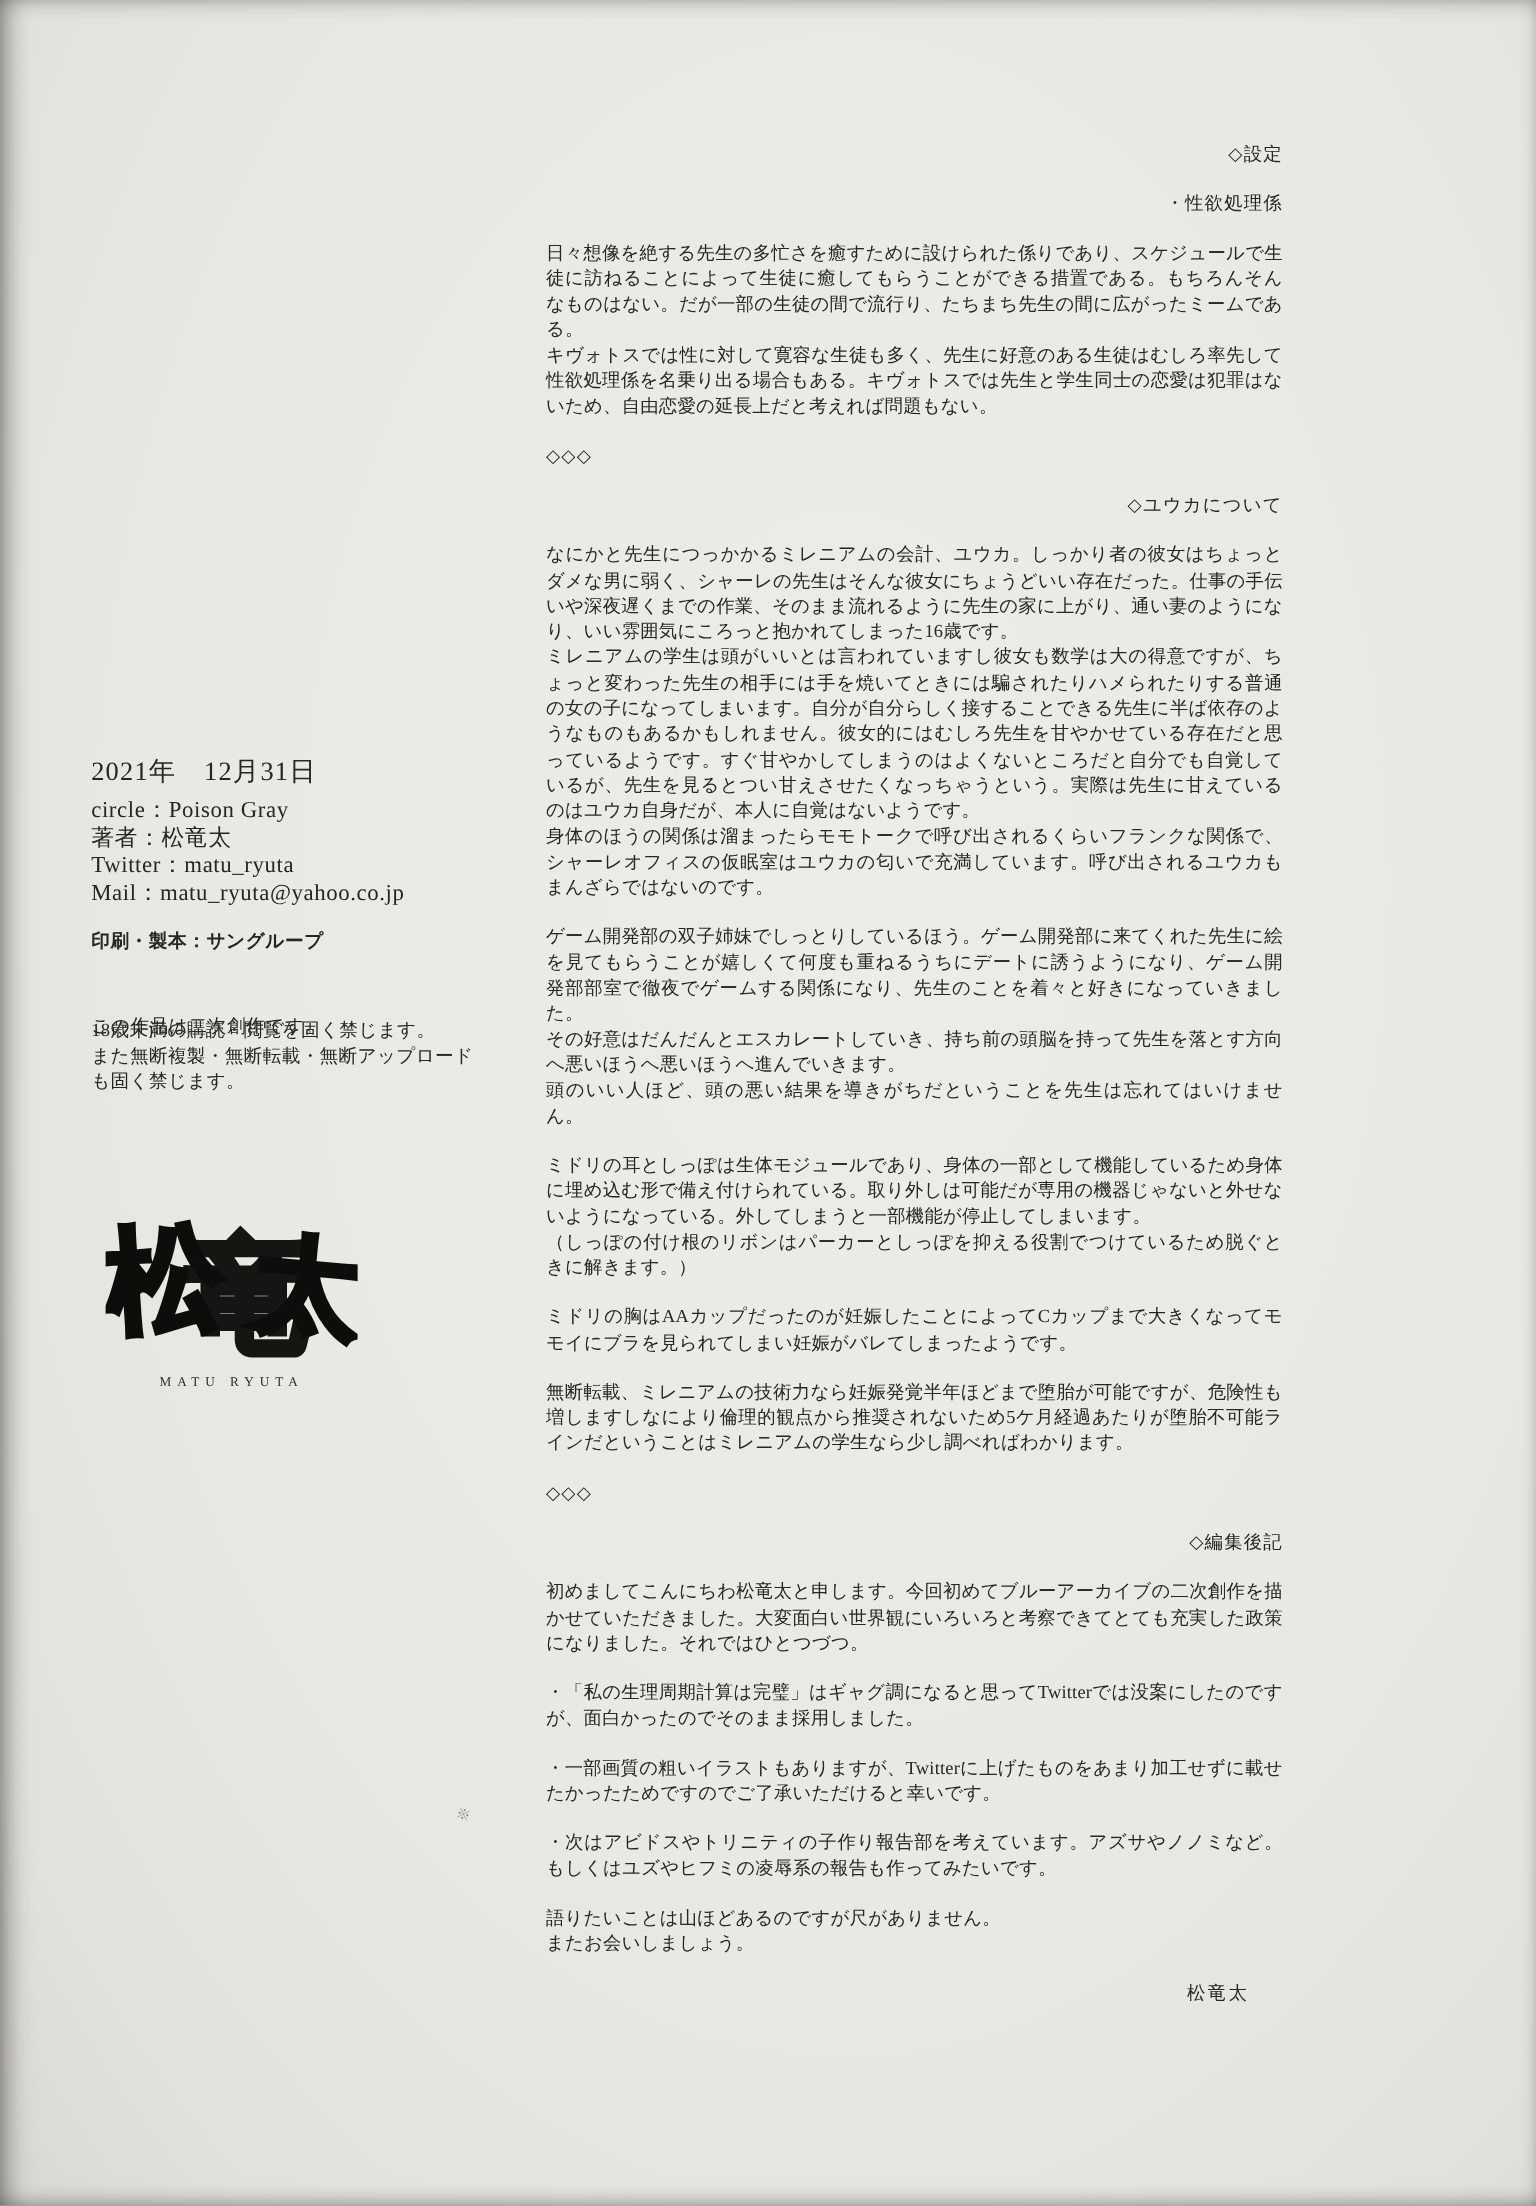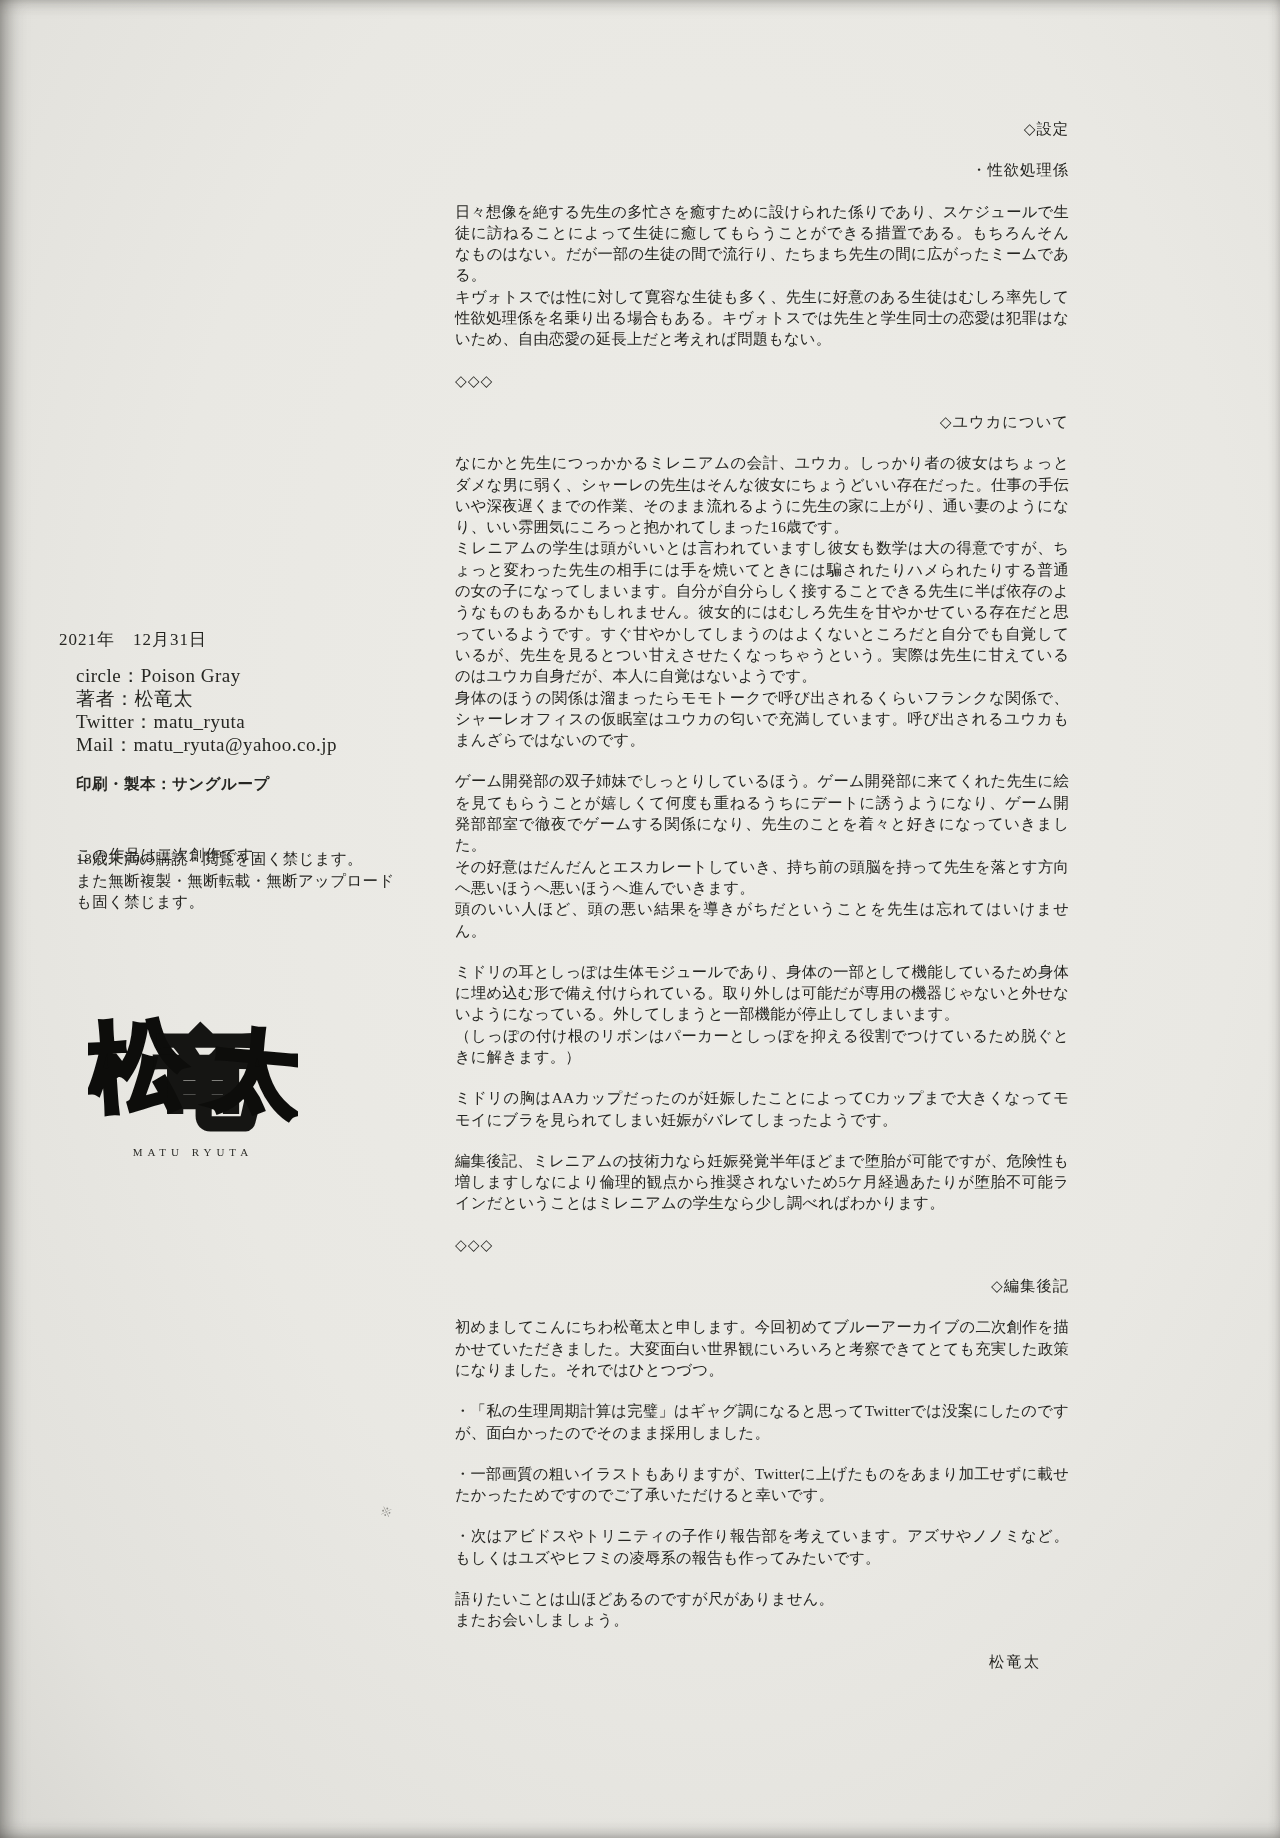--- a/index.html
+++ b/index.html
@@ -13,21 +13,21 @@
       inset 16px 0 22px -12px rgba(40,38,34,.55),
       inset -8px 0 14px -10px rgba(40,38,34,.30),
       inset 0 -12px 18px -12px rgba(40,38,34,.40),
       inset 0 14px 18px -14px rgba(40,38,34,.28);
     overflow:hidden;
     font-family:"Liberation Serif","DejaVu Serif",serif;
     color:#262622;
   }
   .abs{position:absolute;}
   
-  .date{left:59px;top:628px;font-size:17px;letter-spacing:1px;}
+  .date{left:76px;top:628px;font-size:22px;letter-spacing:1px;}
   .colophon-lines{left:76px;top:664px;font-size:19px;line-height:23px;letter-spacing:.5px;}
   .printing{left:76px;top:774px;font-size:15.5px;letter-spacing:.5px;font-weight:bold;}
   .derivative{left:76px;top:813px;font-size:15.5px;letter-spacing:.5px;margin-top:32px;}
   .disclaimer{left:76px;top:848px;font-size:15.5px;line-height:21.5px;white-space:pre-line;letter-spacing:.3px;}
   .logo-box{left:88px;top:998px;width:210px;height:142px;}
   .logo-caption{left:88px;top:1146px;width:210px;text-align:center;font-size:11px;letter-spacing:5px;color:#2e2e2a;}
   .brand{left:100px;top:1222px;width:165px;text-align:right;
          font-family:"Liberation Sans","DejaVu Sans",sans-serif;
          font-size:41px;line-height:47px;color:#1d1d1b;font-weight:400;}
   .speck{left:380px;top:1504px;font-size:12px;color:#8d8c87;transform:rotate(18deg);}
@@ -85,21 +85,21 @@
         <div class="sec sec-heading">◇ユウカについて</div>
         <div class="sec sec-paragraph">なにかと先生につっかかるミレニアムの会計、ユウカ。しっかり者の彼女はちょっとダメな男に弱く、シャーレの先生はそんな彼女にちょうどいい存在だった。仕事の手伝いや深夜遅くまでの作業、そのまま流れるように先生の家に上がり、通い妻のようになり、いい雰囲気にころっと抱かれてしまった16歳です。
 ミレニアムの学生は頭がいいとは言われていますし彼女も数学は大の得意ですが、ちょっと変わった先生の相手には手を焼いてときには騙されたりハメられたりする普通の女の子になってしまいます。自分が自分らしく接することできる先生に半ば依存のようなものもあるかもしれません。彼女的にはむしろ先生を甘やかせている存在だと思っているようです。すぐ甘やかしてしまうのはよくないところだと自分でも自覚しているが、先生を見るとつい甘えさせたくなっちゃうという。実際は先生に甘えているのはユウカ自身だが、本人に自覚はないようです。
 身体のほうの関係は溜まったらモモトークで呼び出されるくらいフランクな関係で、シャーレオフィスの仮眠室はユウカの匂いで充満しています。呼び出されるユウカもまんざらではないのです。</div>
         <div class="sec sec-paragraph">ゲーム開発部の双子姉妹でしっとりしているほう。ゲーム開発部に来てくれた先生に絵を見てもらうことが嬉しくて何度も重ねるうちにデートに誘うようになり、ゲーム開発部部室で徹夜でゲームする関係になり、先生のことを着々と好きになっていきました。
 その好意はだんだんとエスカレートしていき、持ち前の頭脳を持って先生を落とす方向へ悪いほうへ悪いほうへ進んでいきます。
 頭のいい人ほど、頭の悪い結果を導きがちだということを先生は忘れてはいけません。</div>
         <div class="sec sec-paragraph">ミドリの耳としっぽは生体モジュールであり、身体の一部として機能しているため身体に埋め込む形で備え付けられている。取り外しは可能だが専用の機器じゃないと外せないようになっている。外してしまうと一部機能が停止してしまいます。
 （しっぽの付け根のリボンはパーカーとしっぽを抑える役割でつけているため脱ぐときに解きます。）</div>
         <div class="sec sec-paragraph">ミドリの胸はAAカップだったのが妊娠したことによってCカップまで大きくなってモモイにブラを見られてしまい妊娠がバレてしまったようです。</div>
-        <div class="sec sec-paragraph">編集後記、ミレニアムの技術力なら妊娠発覚半年ほどまで堕胎が可能ですが、危険性も増しますしなにより倫理的観点から推奨されないため5ケ月経過あたりが堕胎不可能ラインだということはミレニアムの学生なら少し調べればわかります。</div>
+        <div class="sec sec-paragraph">無断転載、ミレニアムの技術力なら妊娠発覚半年ほどまで堕胎が可能ですが、危険性も増しますしなにより倫理的観点から推奨されないため5ケ月経過あたりが堕胎不可能ラインだということはミレニアムの学生なら少し調べればわかります。</div>
         <div class="sec sec-divider">◇◇◇</div>
         <div class="sec sec-heading">◇編集後記</div>
         <div class="sec sec-paragraph">初めましてこんにちわ松竜太と申します。今回初めてブルーアーカイブの二次創作を描かせていただきました。大変面白い世界観にいろいろと考察できてとても充実した政策になりました。それではひとつづつ。</div>
         <div class="sec sec-paragraph">・「私の生理周期計算は完璧」はギャグ調になると思ってTwitterでは没案にしたのですが、面白かったのでそのまま採用しました。</div>
         <div class="sec sec-paragraph">・一部画質の粗いイラストもありますが、Twitterに上げたものをあまり加工せずに載せたかったためですのでご了承いただけると幸いです。</div>
         <div class="sec sec-paragraph">・次はアビドスやトリニティの子作り報告部を考えています。アズサやノノミなど。もしくはユズやヒフミの凌辱系の報告も作ってみたいです。</div>
         <div class="sec sec-paragraph">語りたいことは山ほどあるのですが尺がありません。
 またお会いしましょう。</div>
       </div>
     <div class="signature">松竜太</div>

